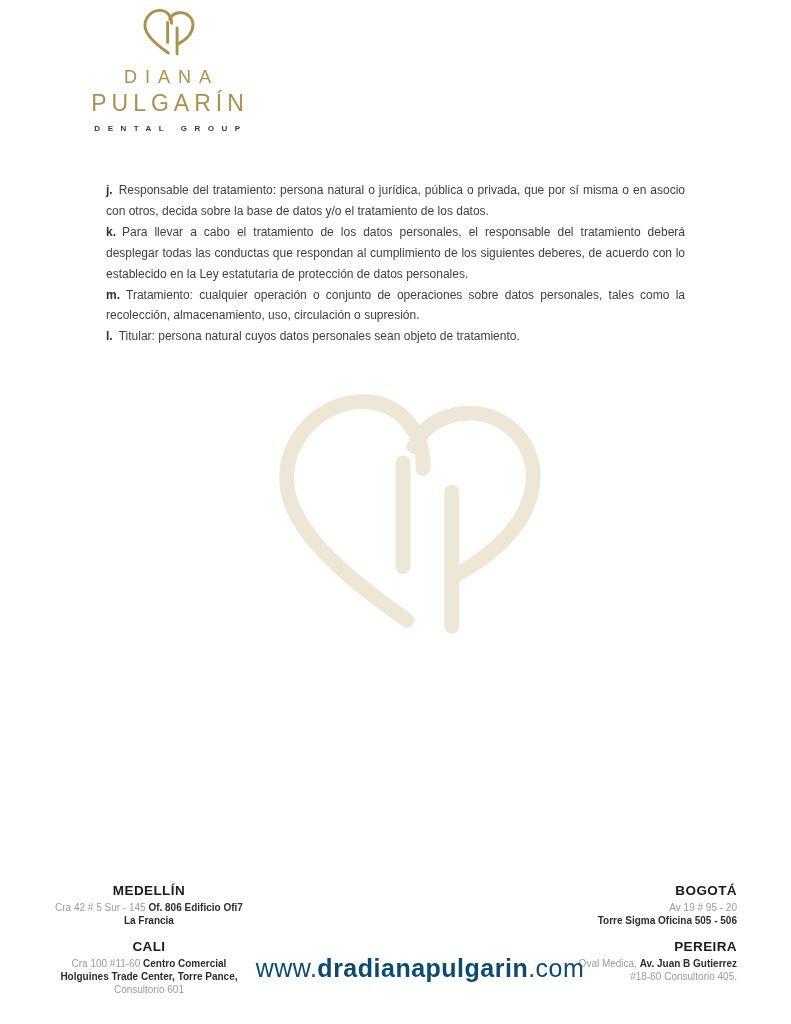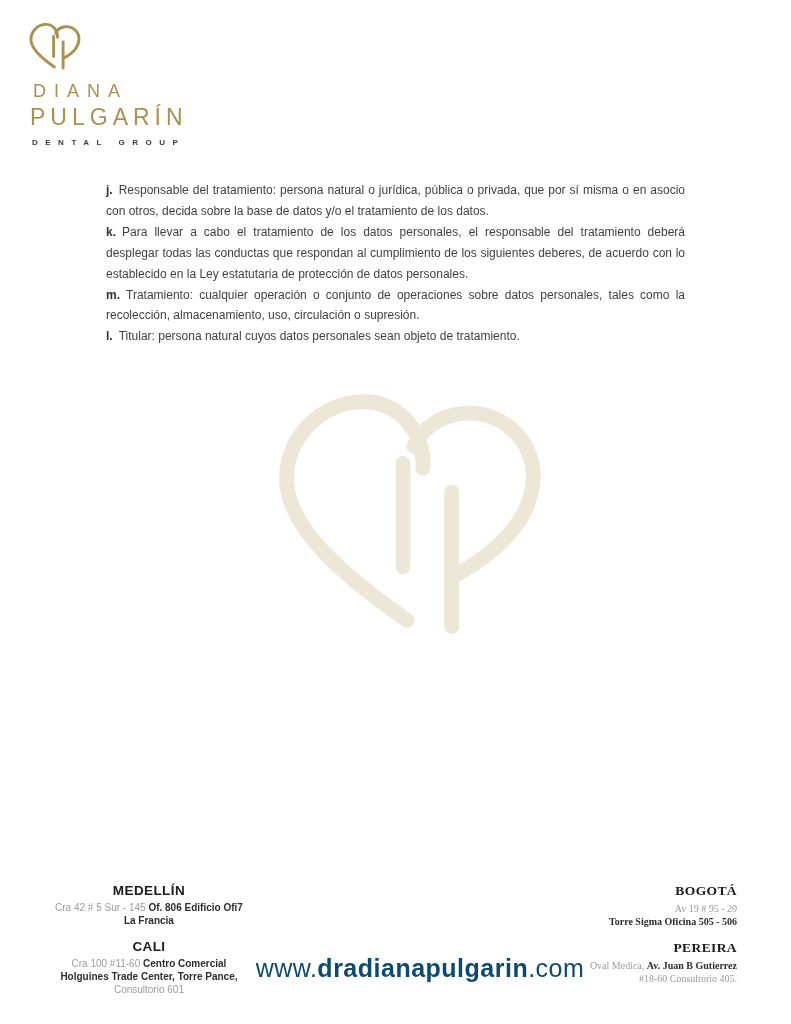--- a/index.html
+++ b/index.html
@@ -5,39 +5,39 @@
   html,body{margin:0;padding:0;background:#e8e8e8;}
   .page{
     position:relative;
     width:791px;height:1024px;
     margin:0 auto;
     background:#ffffff;
     font-family:"Liberation Sans", sans-serif;
     overflow:hidden;
   }
   
-  .brand{position:absolute;top:19px;left:25px;width:285px;}
+  .brand{position:absolute;top:5px;left:25px;width:285px;text-align:center;}
   .brand-heart{width:58px;height:53px;color:var(--gold);display:inline-block;}
   .brand-name1{font-size:18px;letter-spacing:8px;padding-left:8px;color:var(--gold);margin-top:5px;}
   .brand-name2{font-size:23px;letter-spacing:5px;padding-left:5px;color:var(--gold);margin-top:2px;}
   .brand-tagline{font-size:8px;font-weight:bold;letter-spacing:7.5px;padding-left:7px;color:#3c3c3c;margin-top:7px;}
   
   .doc-body{
     position:absolute;left:106px;top:180px;width:579px;
     font-size:12px;line-height:20.9px;color:var(--text);
     text-align:justify;z-index:2;
   }
   .doc-body p{margin:0;}
   .marker{font-weight:bold;color:#333333;margin-right:6px;}
   
   .watermark{position:absolute;left:256px;top:374px;width:298px;height:272px;color:var(--watermark);z-index:1;}
   .watermark svg{width:100%;height:100%;}
   
   .footer-left{position:absolute;left:55px;top:883px;text-align:center;z-index:2;}
-  .footer-right{position:absolute;right:54px;top:883px;text-align:right;z-index:2;font-family:Liberation Serif, serif;}
+  .footer-right{position:absolute;right:54px;top:883px;text-align:right;z-index:2;}
   .city{font-size:13.5px;font-weight:bold;color:#1b1b1b;letter-spacing:0.4px;}
   .addr{font-size:10px;line-height:13px;color:var(--gray);margin-top:3px;margin-bottom:12px;}
   .addr b{color:var(--dark);}
   .website{
     position:absolute;left:240px;top:954px;width:360px;text-align:center;
     font-size:25px;color:#0c4a6e;letter-spacing:0.5px;z-index:2;
   }
   .website .mid{font-weight:bold;}
   .svg-defs{position:absolute;width:0;height:0;overflow:hidden;}
 </style>

